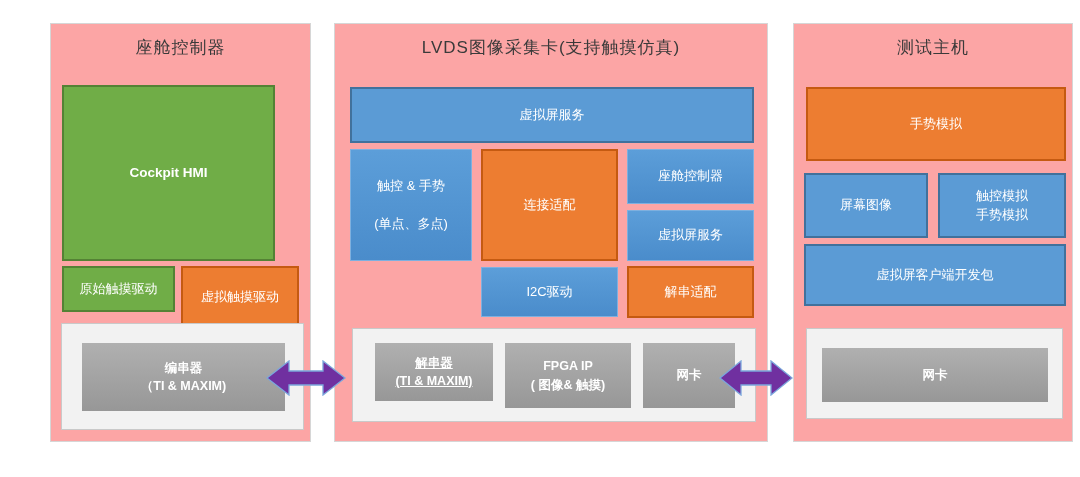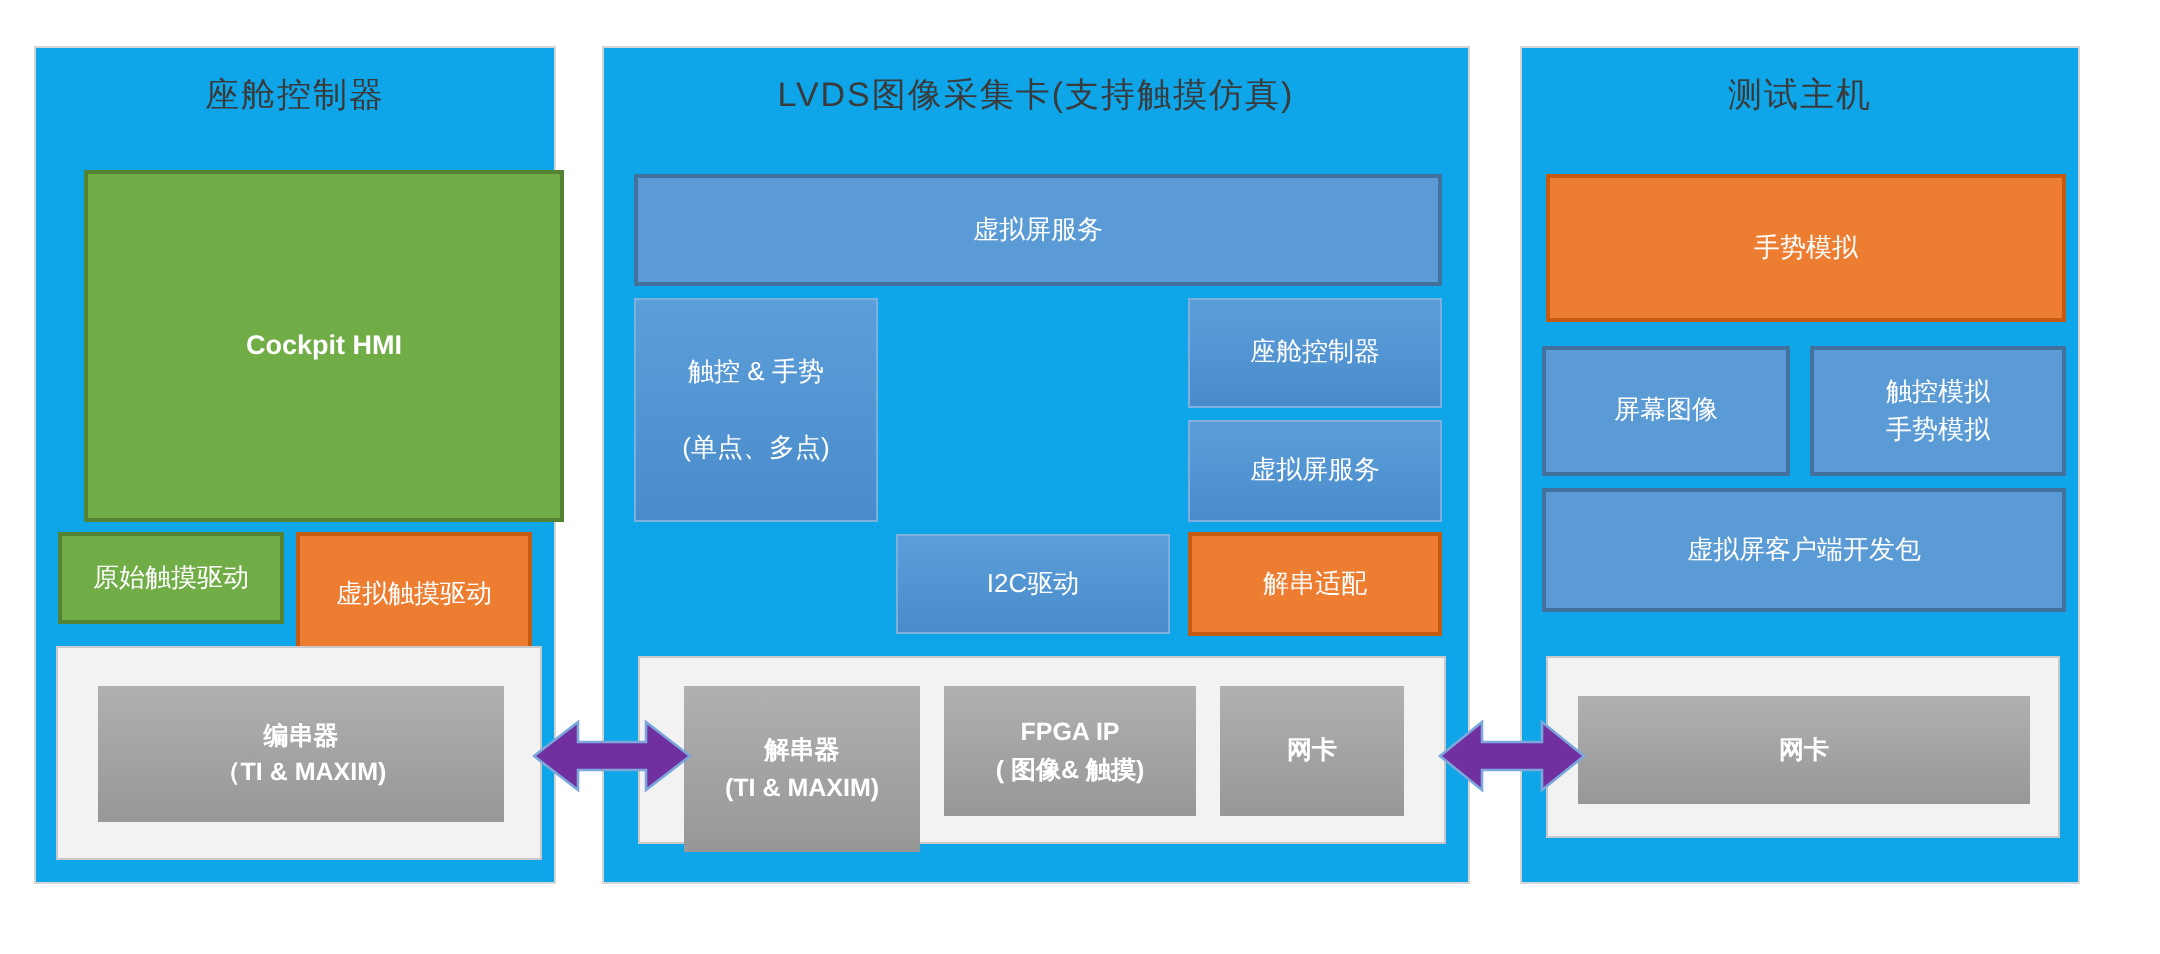--- a/index.html
+++ b/index.html
@@ -1,22 +1,22 @@
 <!DOCTYPE html>
 <html><head>
 <meta charset="utf-8">
 <style>
   html,body { margin:0; padding:0; background:#ffffff; }
   #canvas {
     position:relative; width:1080px; height:477px; background:#ffffff;
     font-family:"Liberation Sans","DejaVu Sans",sans-serif; overflow:hidden;
   }
   .panel {
-    position:absolute; top:23px; height:419px; background:#0ea5e9;
-    border:1px solid #d6d6d6; box-sizing:border-box;
+    position:absolute; top:23px; height:419px; background:#fca5a5;
+    border:1px solid #d6d6d6; box-sizing:border-box;margin-left:33px;
   }
   #panel-left   { left:17px;  width:261px; }
   #panel-middle { left:301px; width:434px; }
   #panel-right  { left:760px; width:280px; }
   .panel-title {
     position:absolute; top:0; left:0; right:0; padding-top:12px;
     text-align:center; font-size:17px; color:#3a3a3a; letter-spacing:1px;
   }
   .block {
     position:absolute; box-sizing:border-box; color:#ffffff;
@@ -40,21 +40,21 @@
   .arrow { position:absolute; }
 </style>
 </head>
 <body>
 
 <div id="canvas">
 
   <div class="panel" id="panel-left">
     <div class="panel-title">座舱控制器</div>
 
-    <div class="block green bold" style="left:24px; top:61px; width:240px; height:176px; font-size:13.5px;text-align:right;">
+    <div class="block green bold" style="left:11px; top:61px; width:213px; height:176px; font-size:13.5px;text-align:right;">
       <span>Cockpit HMI</span>
     </div>
 
     <div class="block green" style="left:11px; top:242px; width:113px; height:46px;">
       <span>原始触摸驱动</span>
     </div>
 
     <div class="block orange" style="left:130px; top:242px; width:118px; height:62px;">
       <span>虚拟触摸驱动</span>
     </div>
@@ -72,40 +72,43 @@
 
     <div class="block blue-hard" style="left:15px; top:63px; width:404px; height:56px;">
       <span>虚拟屏服务</span>
     </div>
 
     <div class="block blue-soft" style="left:15px; top:125px; width:122px; height:112px;gap:19px;">
       <span>触控 &amp; 手势</span>
       <span>(单点、多点)</span>
     </div>
 
+    <div class="block orange" style="left:146px; top:125px; width:137px; height:112px;">
+      <span>连接适配</span>
+    </div>
 
     <div class="block blue-soft" style="left:292px; top:125px; width:127px; height:55px;">
       <span>座舱控制器</span>
     </div>
 
     <div class="block blue-soft" style="left:292px; top:186px; width:127px; height:51px;">
       <span>虚拟屏服务</span>
     </div>
 
 
     <div class="block blue-soft" style="left:146px; top:243px; width:137px; height:50px;">
       <span>I2C驱动</span>
     </div>
 
     <div class="block orange" style="left:292px; top:242px; width:127px; height:52px;">
       <span>解串适配</span>
     </div>
 
     <div class="gray-wrap" style="left:17px; top:304px; width:404px; height:94px;">
-      <div class="gray-block" style="left:22px; top:14px; width:118px; height:83px;">
+      <div class="gray-block" style="left:22px; top:14px; width:118px; height:58px;text-decoration:underline;">
         <span>解串器</span>
         <span>(TI &amp; MAXIM)</span>
       </div>
       <div class="gray-block" style="left:152px; top:14px; width:126px; height:65px;">
         <span>FPGA  IP</span>
         <span>( 图像&amp; 触摸)</span>
       </div>
       <div class="gray-block" style="left:290px; top:14px; width:92px; height:65px;">
         <span>网卡</span>
       </div>

